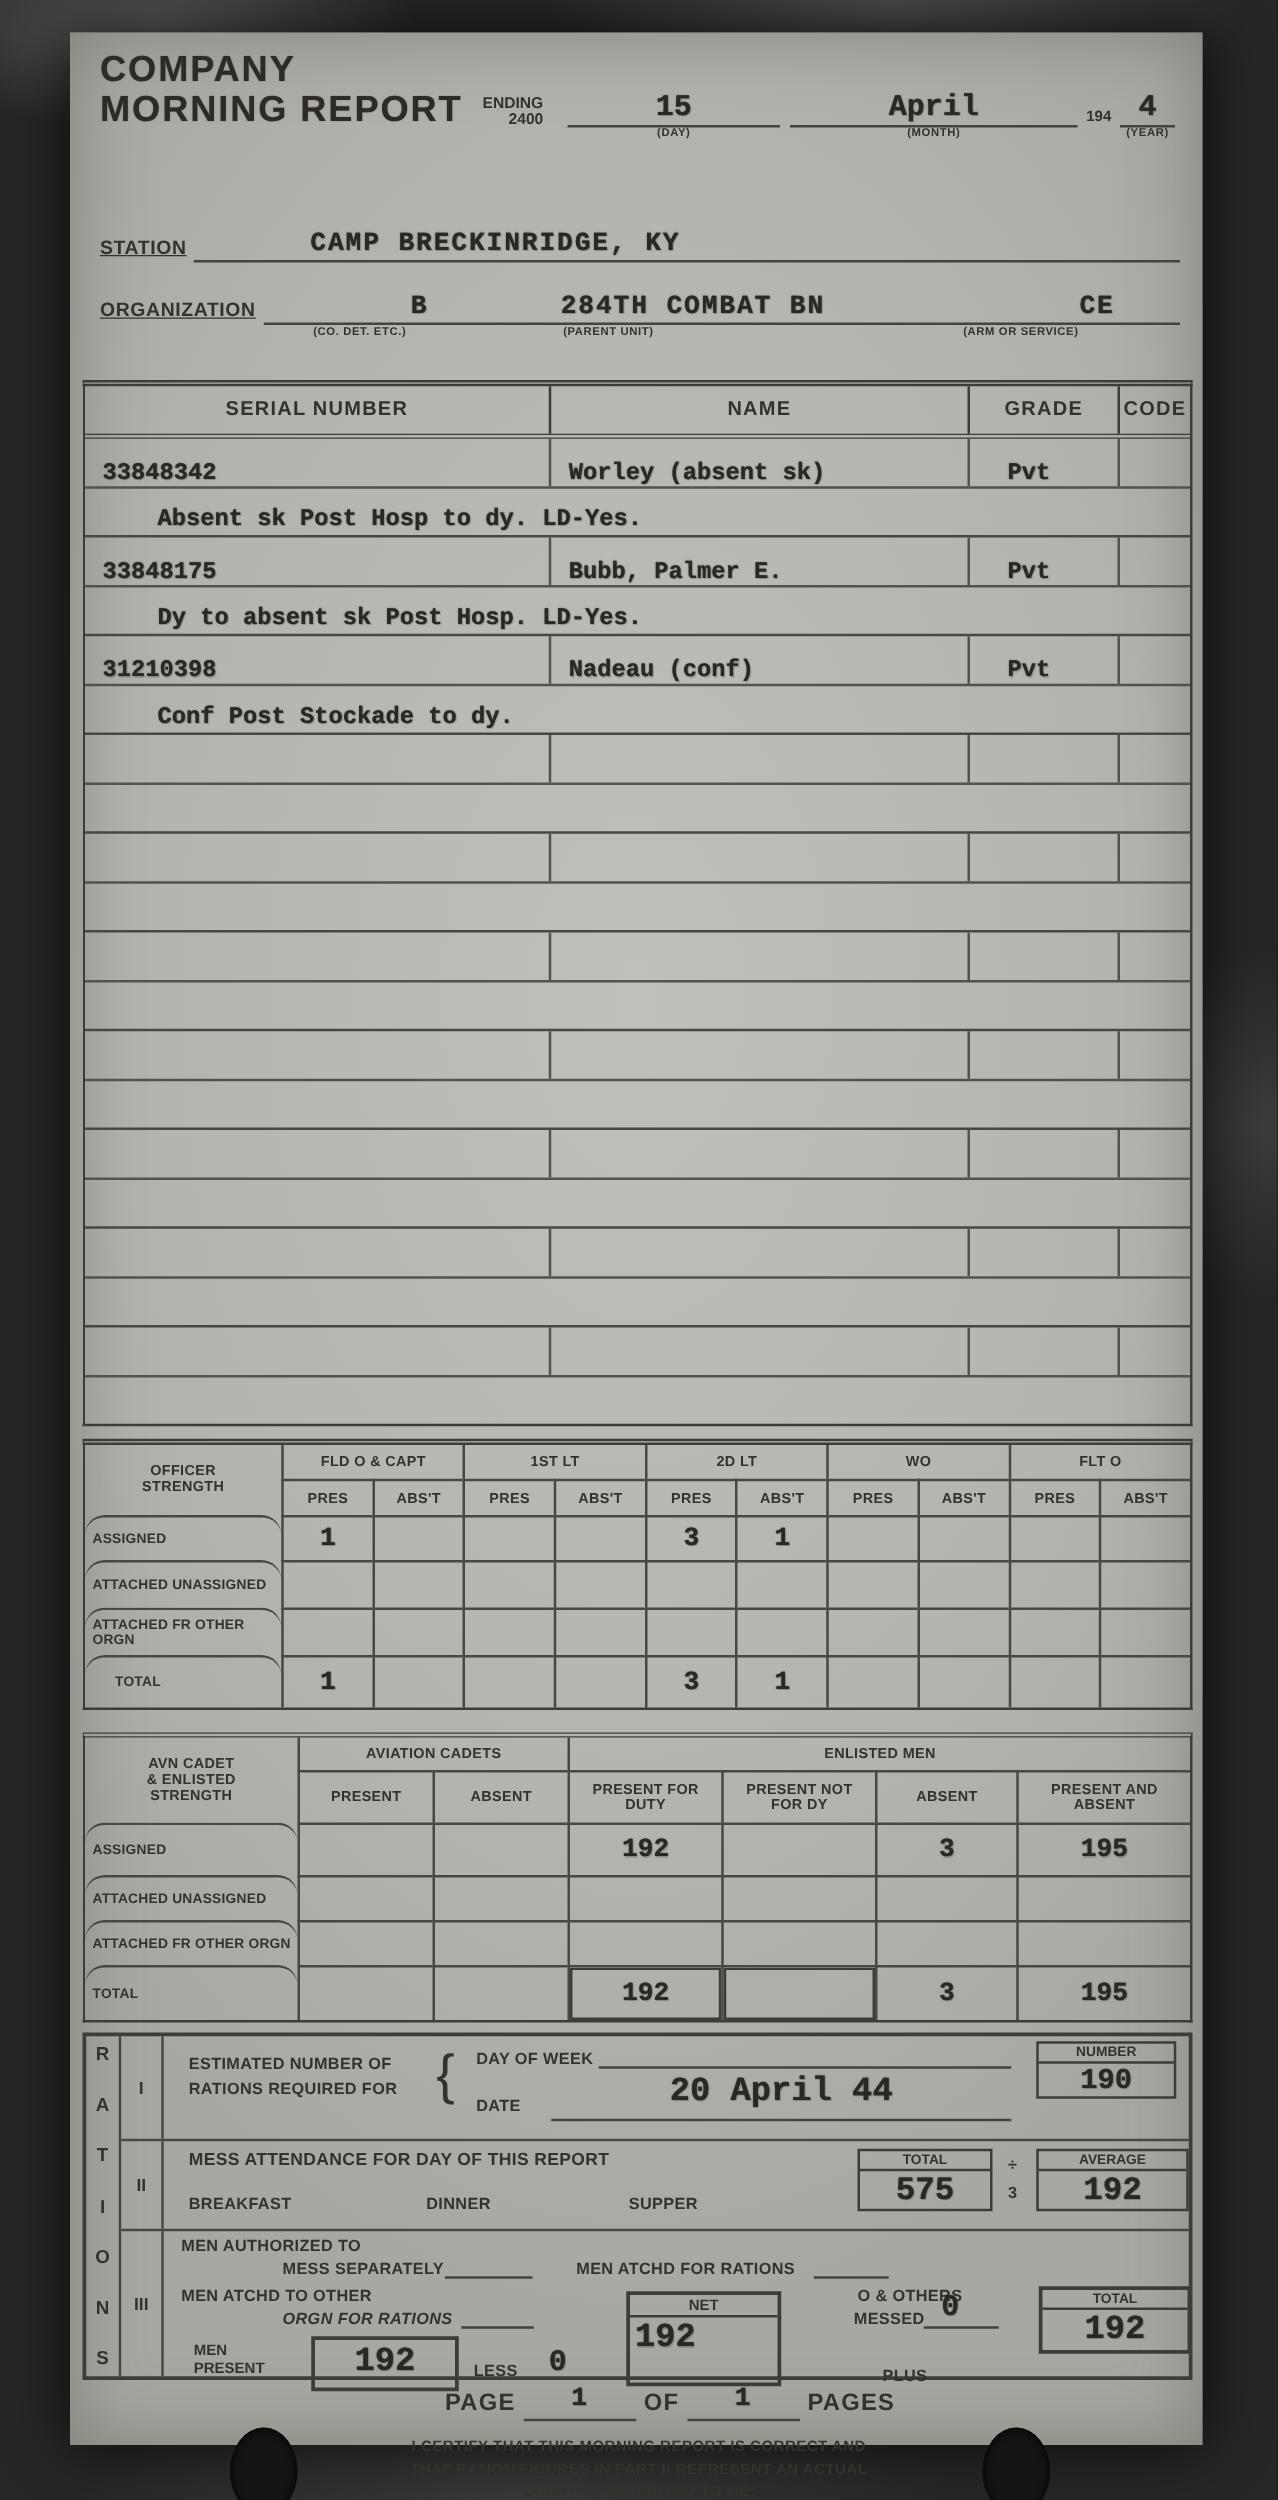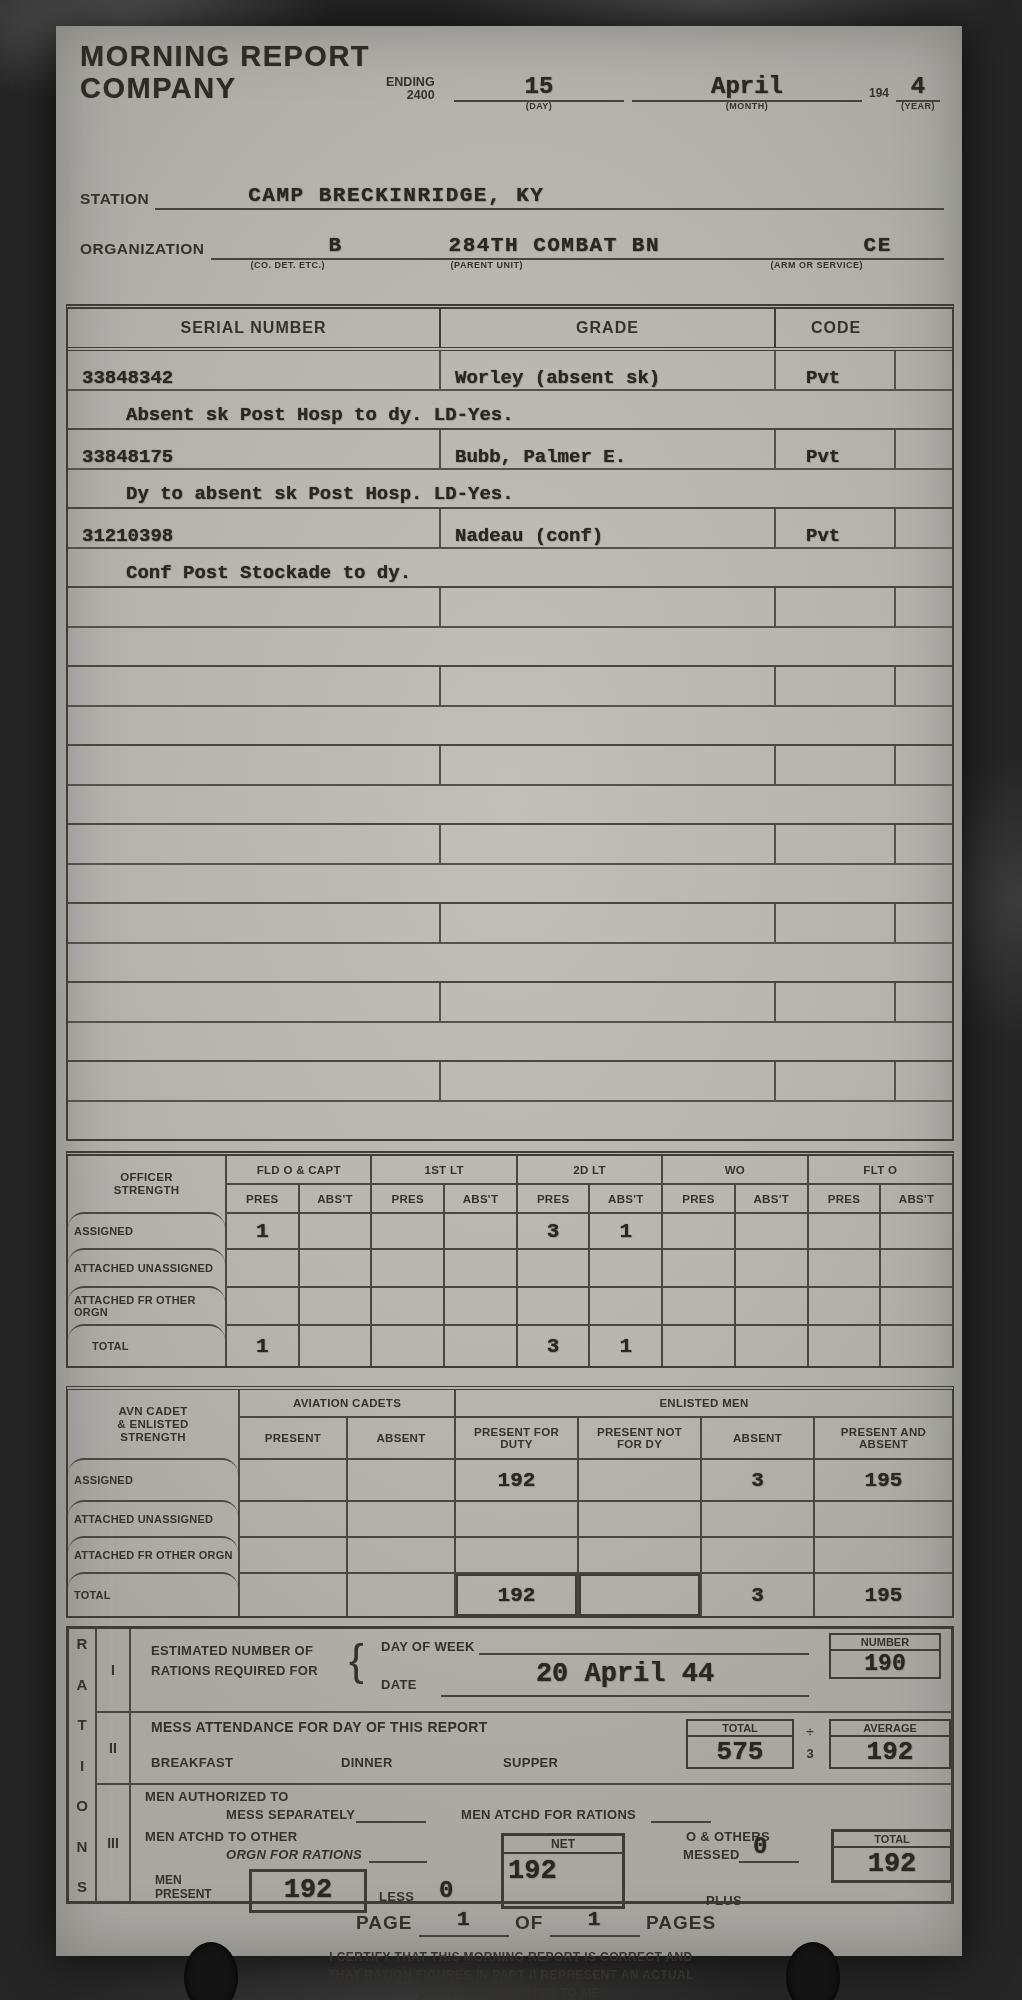--- a/index.html
+++ b/index.html
@@ -30,21 +30,21 @@
   .df .typed{font-size:24px;}
   .df-lab{position:absolute;top:100%;left:0;right:0;text-align:center;margin-top:1px;}
   .day-f{left:0;width:170px;}
   .month-f{left:178px;width:230px;}
   .yearpfx{position:absolute;left:415px;bottom:20px;font-size:12px;font-weight:bold;}
   .year-f{left:442px;width:44px;}
 
   
   .stn{position:relative;padding:4px 18px 0 24px;height:132px;}
   .stn-row{position:relative;display:flex;align-items:flex-end;margin-top:10px;height:40px;}
-  .stn-lab{font-size:15.5px;font-weight:bold;letter-spacing:.5px;padding-bottom:2px;white-space:nowrap;}
+  .stn-lab{font-size:15.5px;font-weight:bold;letter-spacing:.5px;padding-bottom:2px;white-space:nowrap;text-decoration:underline;}
   .stn-line{position:relative;flex:1;border-bottom:2px solid #46433c;height:34px;margin-left:6px;}
   .stn-line .typed{font-size:21px;letter-spacing:1.5px;margin-left:43px;}
   .pos{position:absolute;bottom:1px;}
   .sublab{position:absolute;top:36px;}
 
   
   .roster{margin:12px 8px 0 10px;border:2px solid #3f3c36;border-top:5px double #3f3c36;}
   .r-head{display:grid;grid-template-columns:373px 335px 120px 1fr;height:38px;
     border-bottom:4px double #3f3c36;}
   .r-head div{border-right:2px solid #3f3c36;display:flex;align-items:center;justify-content:center;
@@ -98,22 +98,22 @@
   .hole{position:absolute;width:54px;height:70px;border-radius:50%;background:#141414;box-shadow:inset 0 0 8px #000;}
 </style>
 </head>
 <body>
 
 <div class="photo">
  <div class="paper">
 
   <div class="hdr">
     <div class="title">
+      <div>COMPANY</div>
       <div>MORNING REPORT</div>
-      <div>COMPANY</div>
     </div>
     <div class="ending">
       <div>ENDING</div>
       <div>2400</div>
     </div>
     <div class="datefields">
       <div class="df day-f">
         <span class="typed">15</span>
         <div class="df-lab sm">(DAY)</div>
       </div>
@@ -145,20 +145,21 @@
         <span class="sublab sm" style="left:40px;">(CO. DET. ETC.)</span>
         <span class="sublab sm" style="left:240px;">(PARENT UNIT)</span>
         <span class="sublab sm" style="left:560px;">(ARM OR SERVICE)</span>
       </div>
     </div>
   </div>
 
   <div class="roster">
     <div class="r-head">
       <div>SERIAL NUMBER</div>
+      <div>NAME</div>
       <div>GRADE</div>
       <div>CODE</div>
     </div>
 
     <div class="entry-row">
       <div>
             <span class="cell-t typed">33848342</span>
           </div>
       <div>
             <span class="cell-t typed">Worley (absent sk)</span>

